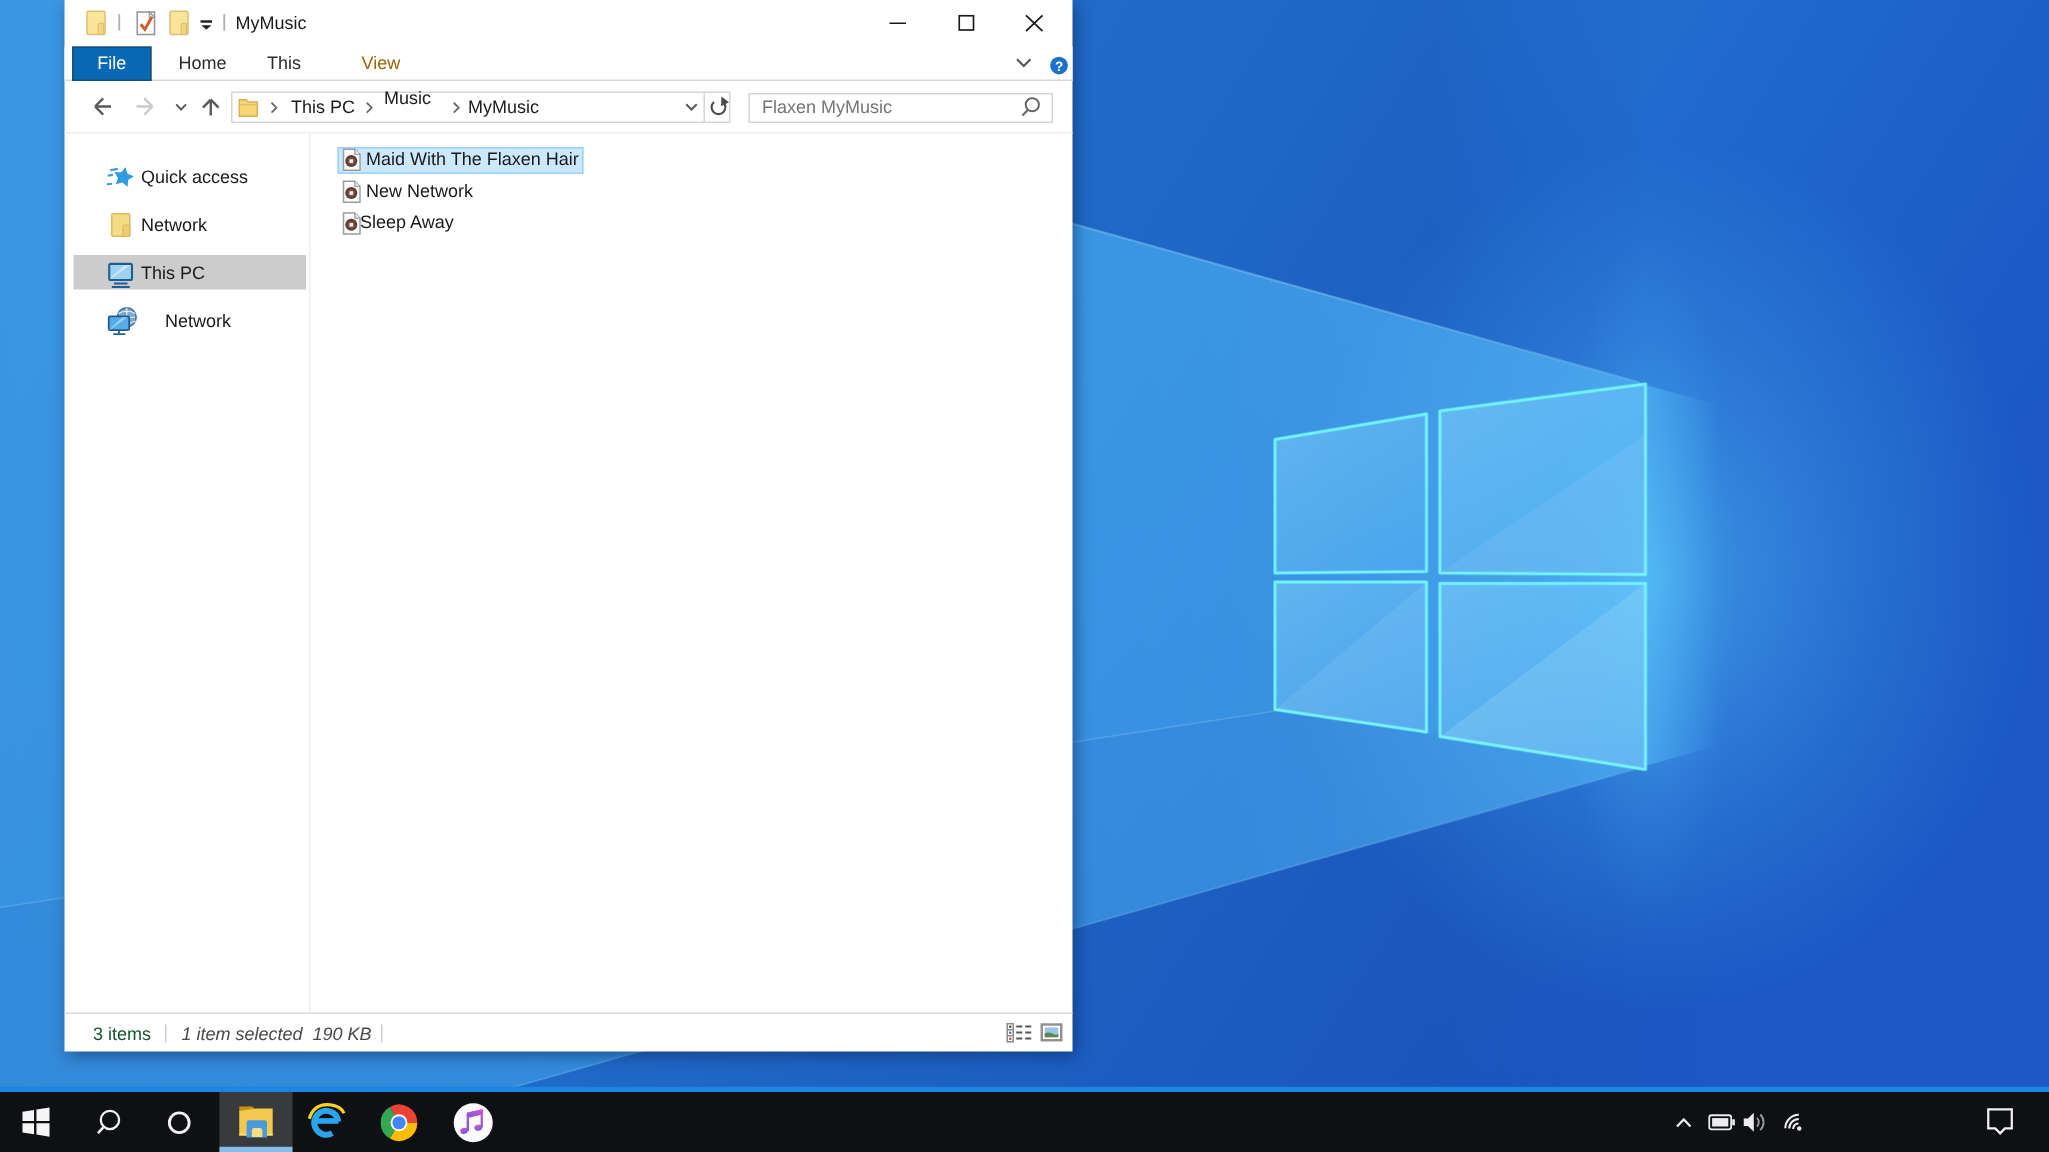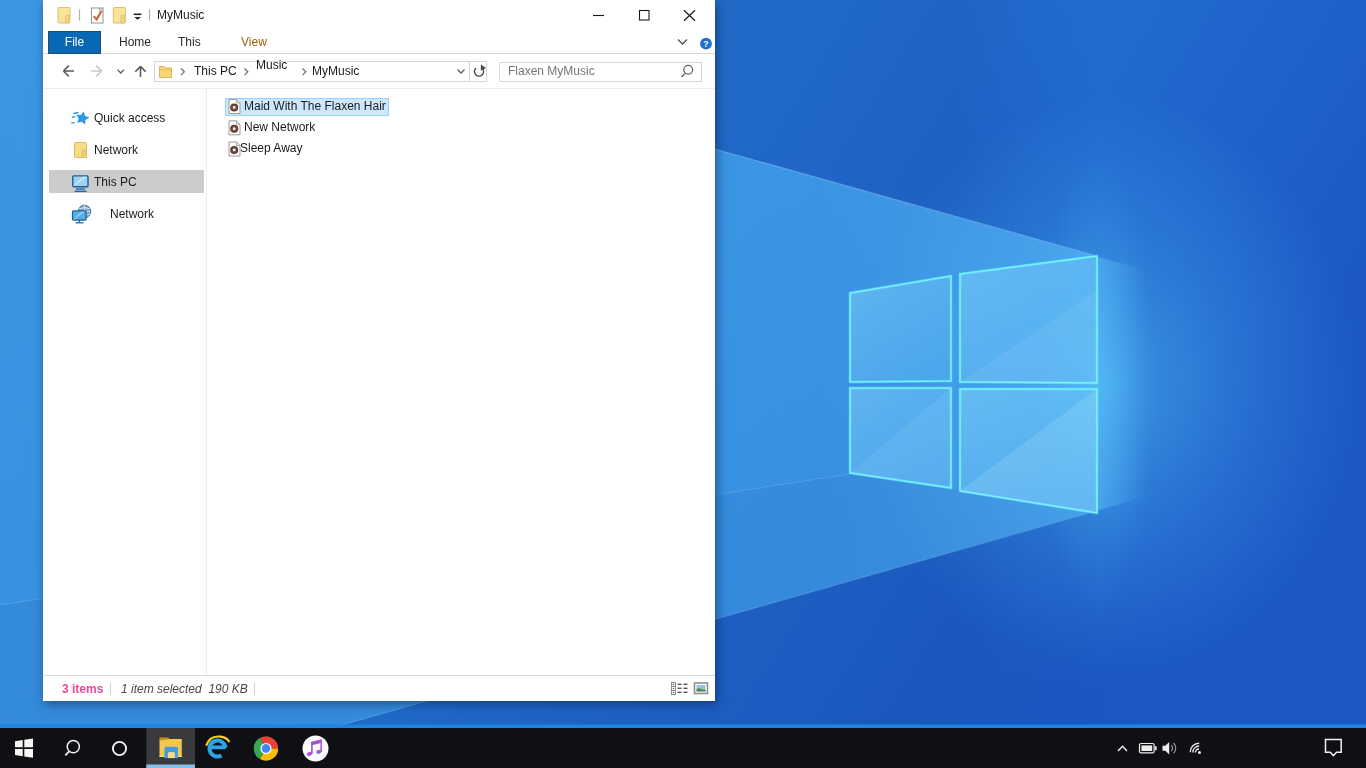--- a/index.html
+++ b/index.html
@@ -186,21 +186,21 @@
       <rect x="5" y="8.2" width="2.4" height="2.4" fill="#f4f0ee"></rect>
     </g>
     <use href="#mfile" y="21.3"></use>
     <use href="#mfile" y="42.5"></use>
   </svg>
   <div class="abs t12" style="left:201px;top:100px;height:13px;line-height:13px;">Maid With The Flaxen Hair</div>
   <div class="abs t12" style="left:201px;top:121px;height:13px;line-height:13px;">New Network</div>
   <div class="abs t12" style="left:197px;top:142px;height:13px;line-height:13px;">Sleep Away</div>
 
   <div class="abs" style="left:0;top:675px;width:672px;height:1px;background:#d9d9d9;"></div>
-  <div class="abs t12" style="left:19px;top:683px;height:13px;line-height:13px;color:#ec4899;font-weight:bold;">3 items</div>
+  <div class="abs t12" style="left:19px;top:683px;height:13px;line-height:13px;color:#14532d;">3 items</div>
   <div class="abs" style="left:67px;top:683px;width:1px;height:12px;background:#d0d0d0;"></div>
   <div class="abs t12" style="left:78px;top:683px;height:13px;line-height:13px;color:#494949;font-style:italic;">1 item selected&nbsp;&nbsp;190 KB</div>
   <div class="abs" style="left:211px;top:683px;width:1px;height:12px;background:#d0d0d0;"></div>
   <svg class="abs" style="left:620px;top:679px" width="48" height="18">
     <g stroke="#8a8a8a" stroke-width="1" fill="none">
       <rect x="8.5" y="3.5" width="4" height="12"></rect>
       <line x1="8.5" y1="7.5" x2="12.5" y2="7.5"></line>
         <line x1="8.5" y1="11.5" x2="12.5" y2="11.5"></line>
     </g>
     <circle cx="10.5" cy="5.5" r="0.8" fill="#444"></circle>

